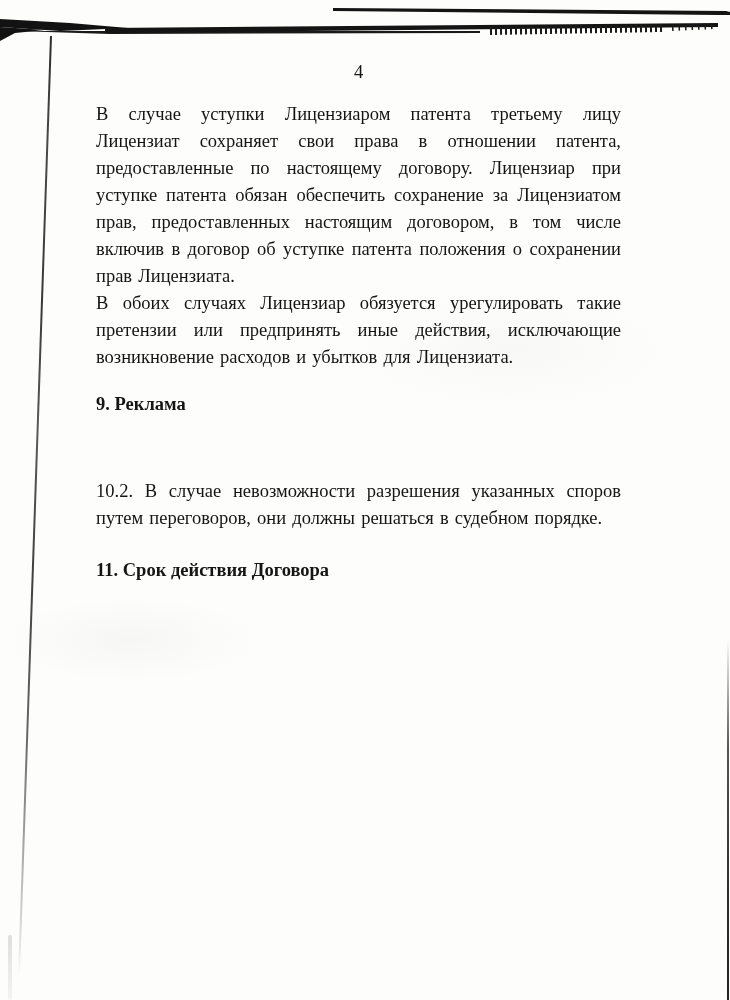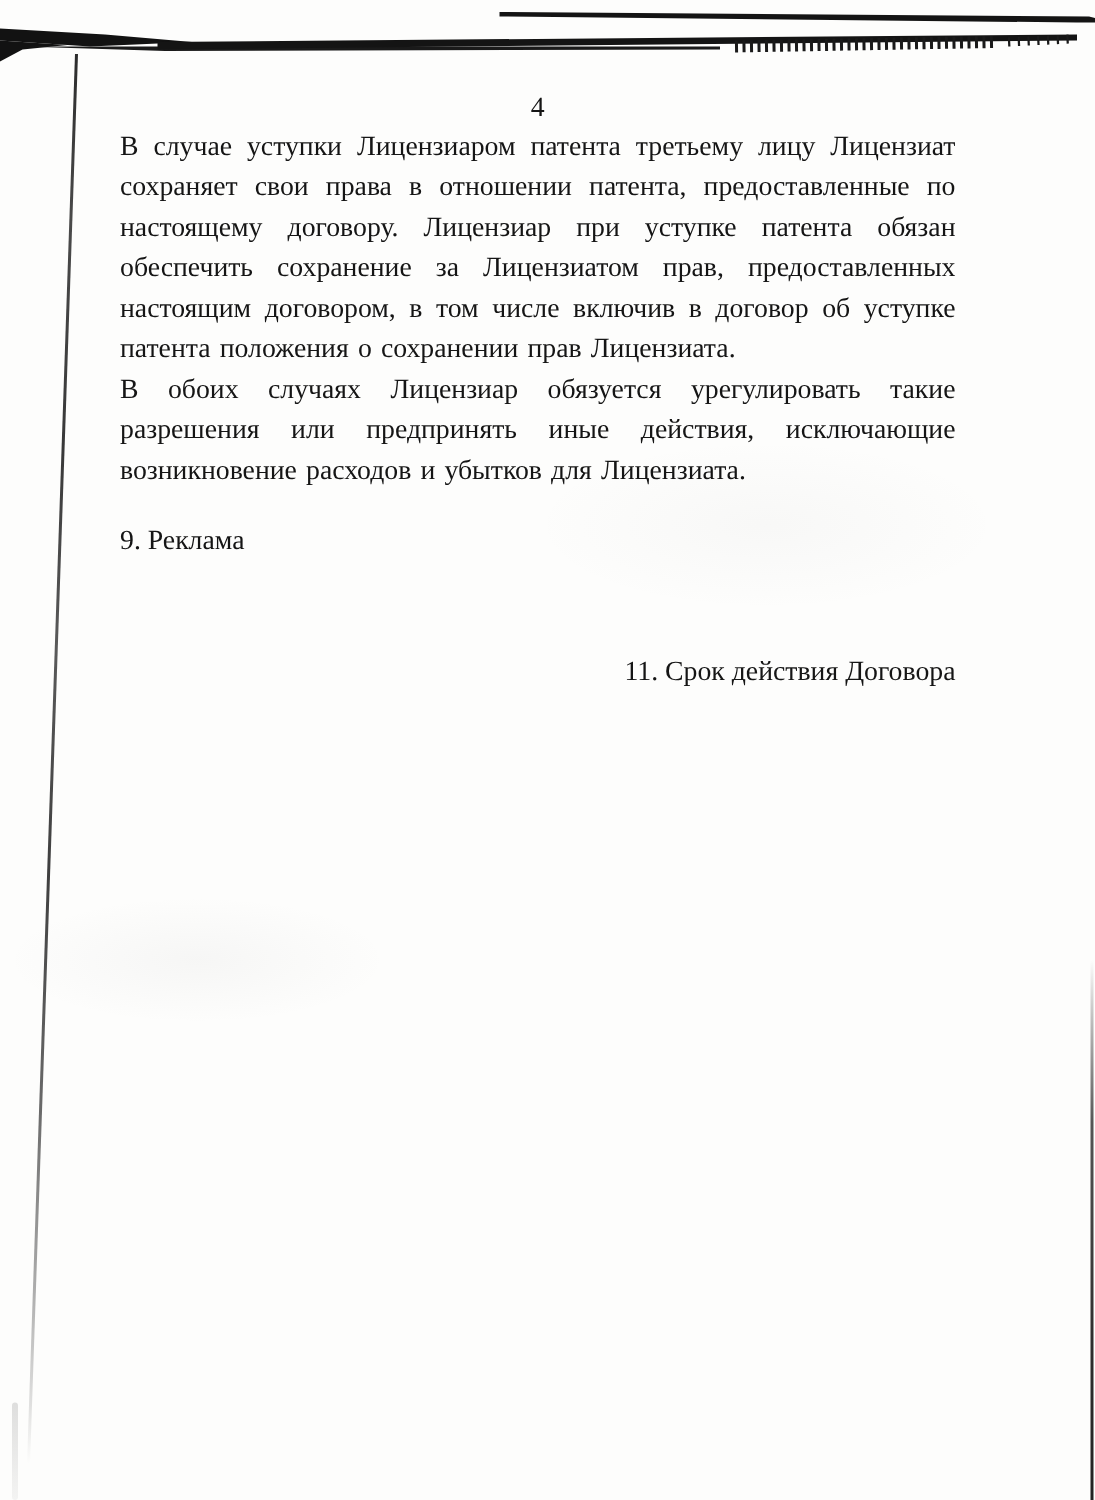--- a/index.html
+++ b/index.html
@@ -80,26 +80,26 @@
   .content p {
     margin: 0;
     text-align: justify;
     text-align-last: left;
     word-spacing: 1.5px;
   }
   .content h2 {
     margin: 0;
     font-size: 18.5px;
     line-height: 27px;
-    font-weight: normal;
+    font-weight: bold;
   }
-  section { margin: 0; }
+  section { margin: 16px; }
   .sec-advertising   { margin-top: 20px; }
   .sec-disputes      { margin-top: 60px; }
-  .sec-term          { margin-top: 25px; text-align: right; }
+  .sec-term          { margin-top: 25px; }
 </style>
 </head>
 <body>
 
 <div class="paper"></div>
 
 <svg class="artifact-top-svg" viewBox="0 0 730 52" xmlns="http://www.w3.org/2000/svg" aria-hidden="true">
 
   <polygon points="333,8 726,11 730,12 730,15 718,15 333,11" fill="#141414"></polygon>
 
@@ -117,28 +117,29 @@
 <div class="edge-left"></div>
 <div class="edge-right"></div>
 <div class="smudge-bottom-left"></div>
 
 <div class="content">
 
   <div class="page-number">4</div>
 
   <section>
     <p>В случае уступки Лицензиаром патента третьему лицу Лицензиат сохраняет свои права в отношении патента, предоставленные по настоящему договору. Лицензиар при уступке патента обязан обеспечить сохранение за Лицензиатом прав, предоставленных настоящим договором, в том числе включив в договор об уступке патента положения о сохранении прав Лицензиата.</p>
-    <p>В обоих случаях Лицензиар обязуется урегулировать такие разрешения или предпринять иные действия, исключающие возникновение расходов и убытков для Лицензиата.</p>
+    <p>В обоих случаях Лицензиар обязуется урегулировать такие претензии или предпринять иные действия, исключающие возникновение расходов и убытков для Лицензиата.</p>
   </section>
 
   <section class="sec-advertising">
     <h2>9. Реклама</h2>
   </section>
 
   <section class="sec-disputes">
+    <p>10.2. В случае невозможности разрешения указанных споров путем переговоров, они должны решаться в судебном порядке.</p>
   </section>
 
   <section class="sec-term">
     <h2>11. Срок действия Договора</h2>
 
   </section>
 
 </div>
 
 </body></html>

